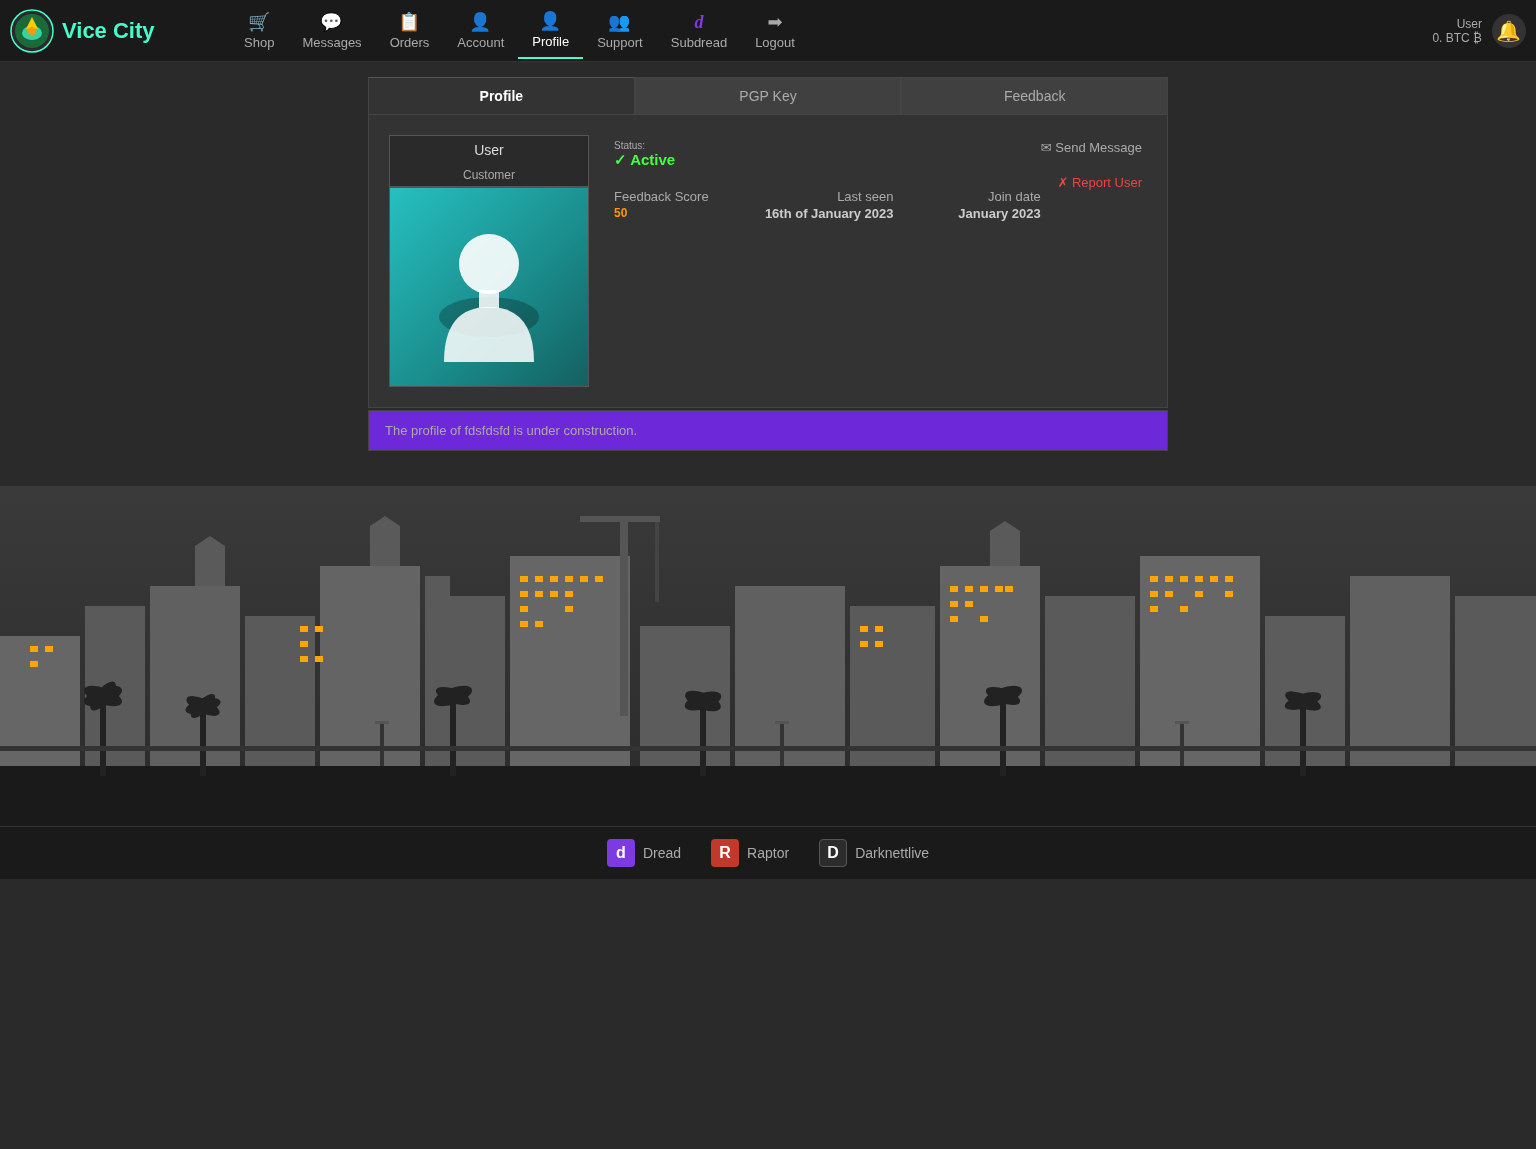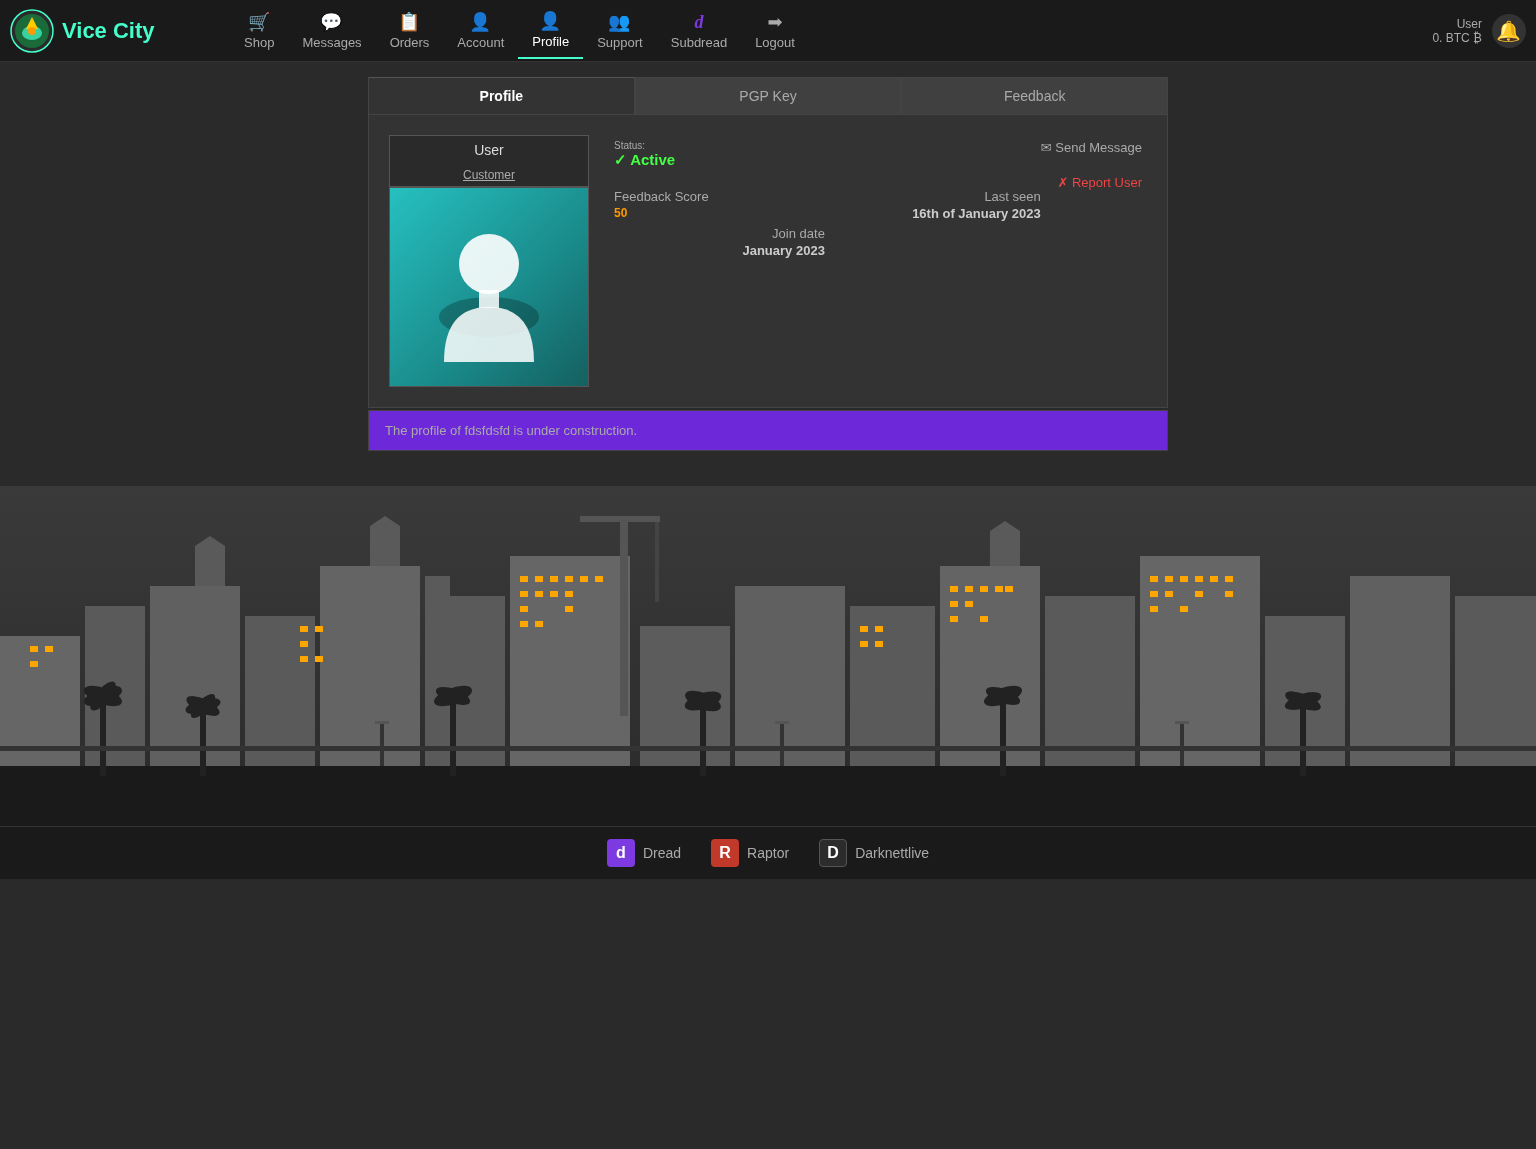--- a/index.html
+++ b/index.html
@@ -142,21 +142,20 @@
     }
     .role-badge {
       background: #2a2a2a;
       border: 1px solid #555;
       border-top: none;
       width: 100%;
       text-align: center;
       padding: 4px 0;
       font-size: 12px;
       color: #aaa;
-      text-decoration: underline;
     }
     .avatar-box {
       width: 200px;
       height: 200px;
       background: linear-gradient(135deg, #26c0c0 0%, #1a8a8a 60%, #156060 100%);
       display: flex;
       align-items: center;
       justify-content: center;
       border: 1px solid #555;
     }
@@ -184,22 +183,22 @@
     .report-user-link {
       color: #e44;
       cursor: pointer;
       display: block;
     }
     .status-section { margin-bottom: 20px; }
     .status-label { font-size: 10px; color: #aaa; }
     .status-active { color: #4f4; font-size: 15px; font-weight: bold; }
     .stats-grid {
       display: grid;
-      grid-template-columns: 1fr 1fr;
-      gap: 5px;
+      grid-template-columns: 1fr 1fr 1fr;
+      gap: 15px;
       margin-top: 10px;
     }
     .stat-item .stat-label {
       font-size: 13px;
       color: #aaa;
       margin-bottom: 2px;
     }
     .stat-item .stat-value {
       font-size: 12px;
       color: #f90;

